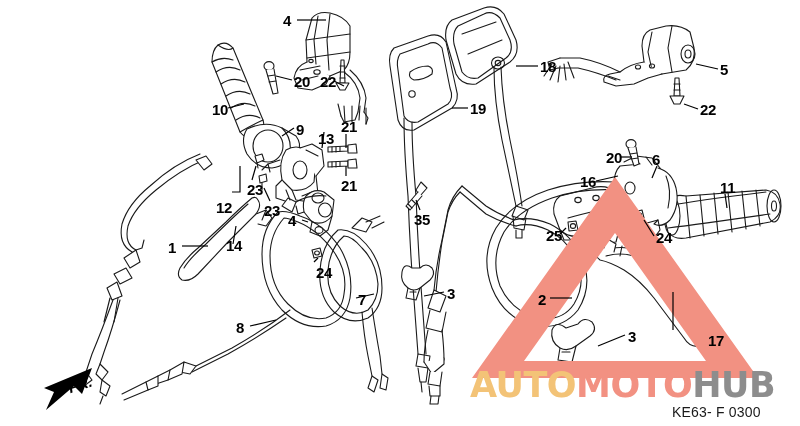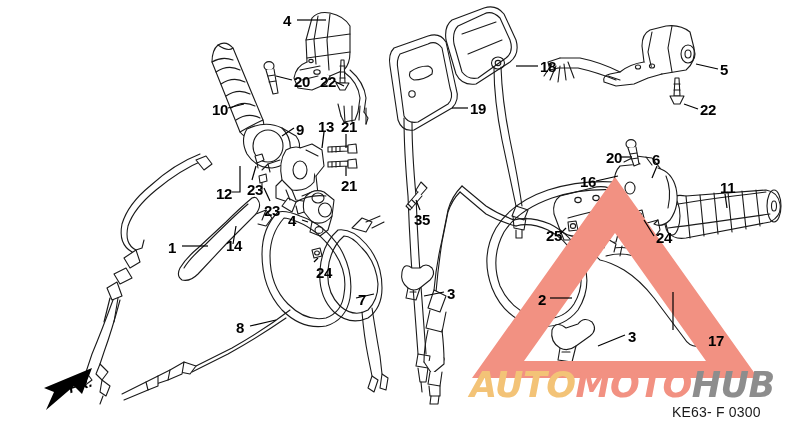--- a/index.html
+++ b/index.html
@@ -2,21 +2,21 @@
 <html><head>
 <meta charset="utf-8">
 <style>
   html,body{margin:0;padding:0;background:#fff;}
   body{font-family:"Liberation Sans",sans-serif;}
   #page{position:relative;width:800px;height:426px;background:#ffffff;overflow:hidden;}
   #art{position:absolute;inset:0;width:800px;height:426px;}
   .callout{position:absolute;font-family:"Liberation Sans",sans-serif;font-size:15px;font-weight:700;color:#000;line-height:1;white-space:nowrap;letter-spacing:-0.3px;}
   #wm-triangle{position:absolute;left:470px;top:175px;width:290px;height:205px;pointer-events:none;}
   #wm-text{position:absolute;left:470px;top:341px;height:38px;line-height:38px;font-family:"DejaVu Sans",sans-serif;font-weight:700;font-size:35px;letter-spacing:-0.5px;white-space:nowrap;pointer-events:none;}
-  #wm-text span{display:inline-block;font-style:italic;}
+  #wm-text span{display:inline-block;}
   .wm-auto{color:#f3c377;}
   .wm-moto{color:#f29182;margin-top:25px;}
   .wm-hub{color:#8d8d8d;}
   #partcode{position:absolute;left:672px;top:404px;font-family:"Liberation Sans",sans-serif;font-size:14px;font-weight:400;color:#1a1a1a;letter-spacing:0.2px;white-space:nowrap;}
   #fr-label{position:absolute;left:66px;top:380px;font-family:"Liberation Sans",sans-serif;font-size:15px;font-weight:700;font-style:italic;color:#000;transform:rotate(-18deg);transform-origin:left top;}
 </style>
 </head>
 <body>
 
 <div id="page">
@@ -357,22 +357,22 @@
   <div class="callout" style="left:447px;top:286px">3</div>
   <div class="callout" style="left:628px;top:329px">3</div>
   <div class="callout" style="left:283px;top:13px">4</div>
   <div class="callout" style="left:720px;top:62px">5</div>
   <div class="callout" style="left:652px;top:152px">6</div>
   <div class="callout" style="left:358px;top:292px">7</div>
   <div class="callout" style="left:236px;top:320px">8</div>
   <div class="callout" style="left:296px;top:122px">9</div>
   <div class="callout" style="left:212px;top:102px">10</div>
   <div class="callout" style="left:720px;top:180px">11</div>
-  <div class="callout" style="left:216px;top:186px">12</div>
-  <div class="callout" style="left:318px;top:119px">13</div>
+  <div class="callout" style="left:216px;top:200px">12</div>
+  <div class="callout" style="left:318px;top:131px">13</div>
   <div class="callout" style="left:226px;top:238px">14</div>
   <div class="callout" style="left:288px;top:213px">4</div>
   <div class="callout" style="left:580px;top:174px">16</div>
   <div class="callout" style="left:708px;top:333px">17</div>
   <div class="callout" style="left:540px;top:59px">18</div>
   <div class="callout" style="left:470px;top:101px">19</div>
   <div class="callout" style="left:294px;top:74px">20</div>
   <div class="callout" style="left:606px;top:150px">20</div>
   <div class="callout" style="left:341px;top:119px">21</div>
   <div class="callout" style="left:341px;top:178px">21</div>

